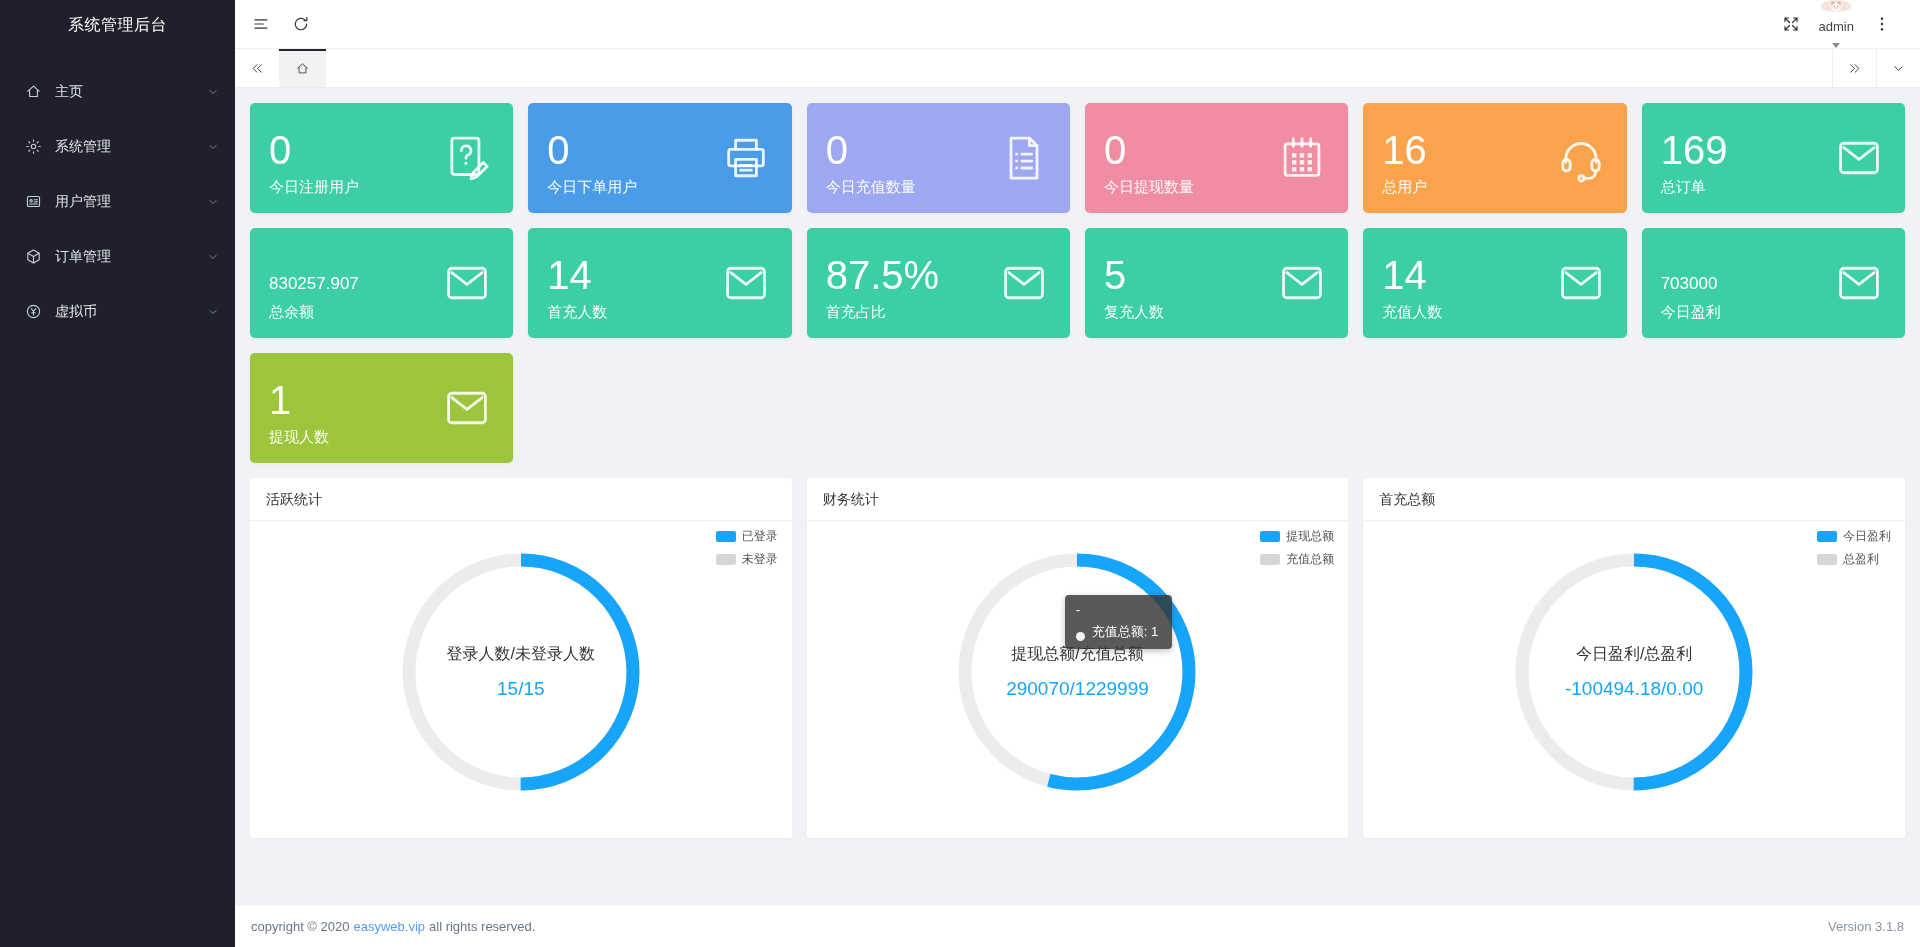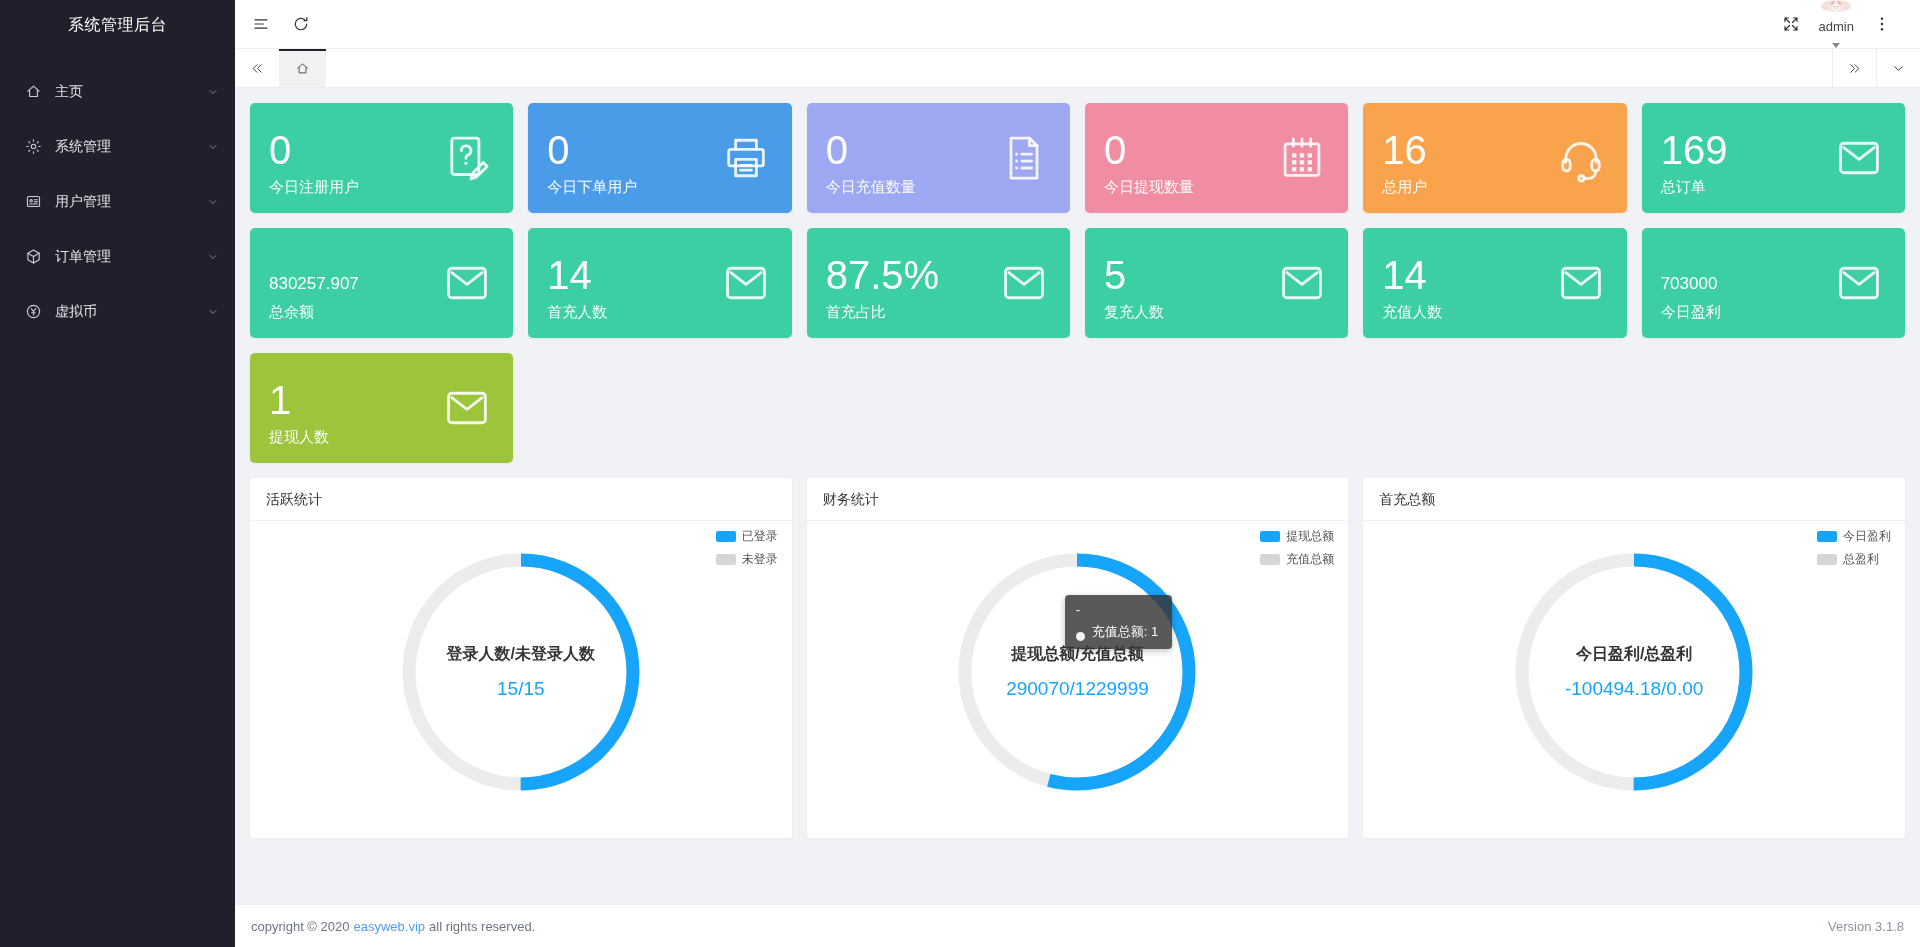--- a/index.html
+++ b/index.html
@@ -80,21 +80,21 @@
   .swatch.blue { background:#17a4fb; }
   .swatch.gray { background:#d6d6d6; }
   .legend-label { font-size:12px; color:#555; }
 
   .donut-wrap { position:relative; width:250px; height:250px; margin:26px auto 0 auto; }
   .donut { width:250px; height:250px; }
   .donut-track { fill:none; stroke:#ececec; stroke-width:13; }
   .donut-blue  { fill:none; stroke:#17a4fb; stroke-width:13; transform:rotate(-90deg); transform-origin:center; }
   .donut-center { position:absolute; left:50%; top:50%; transform:translate(-50%,-50%);
     text-align:center; width:220px; }
-  .donut-label { font-size:16px; color:#333;font-weight:bold; }
+  .donut-label { font-size:16px; color:#333; }
   .donut-value { font-size:19px; color:#17a4fb; margin-top:13px; }
 
   .tooltip { position:absolute; left:258px; top:74px; z-index:5; background:rgba(52,52,52,.82);
     border-radius:4px; padding:7px 14px 8px 11px; color:#fff; font-size:13px; white-space:nowrap;
     box-shadow:0 2px 6px rgba(0,0,0,.25); }
   .tooltip .tt-title { margin-bottom:6px; }
   .tooltip .tt-row { display:flex; align-items:flex-end; gap:7px; }
   .tooltip .dot { width:9px; height:9px; border-radius:50%; background:#f3f3f3; flex:0 0 9px; }
 
   

